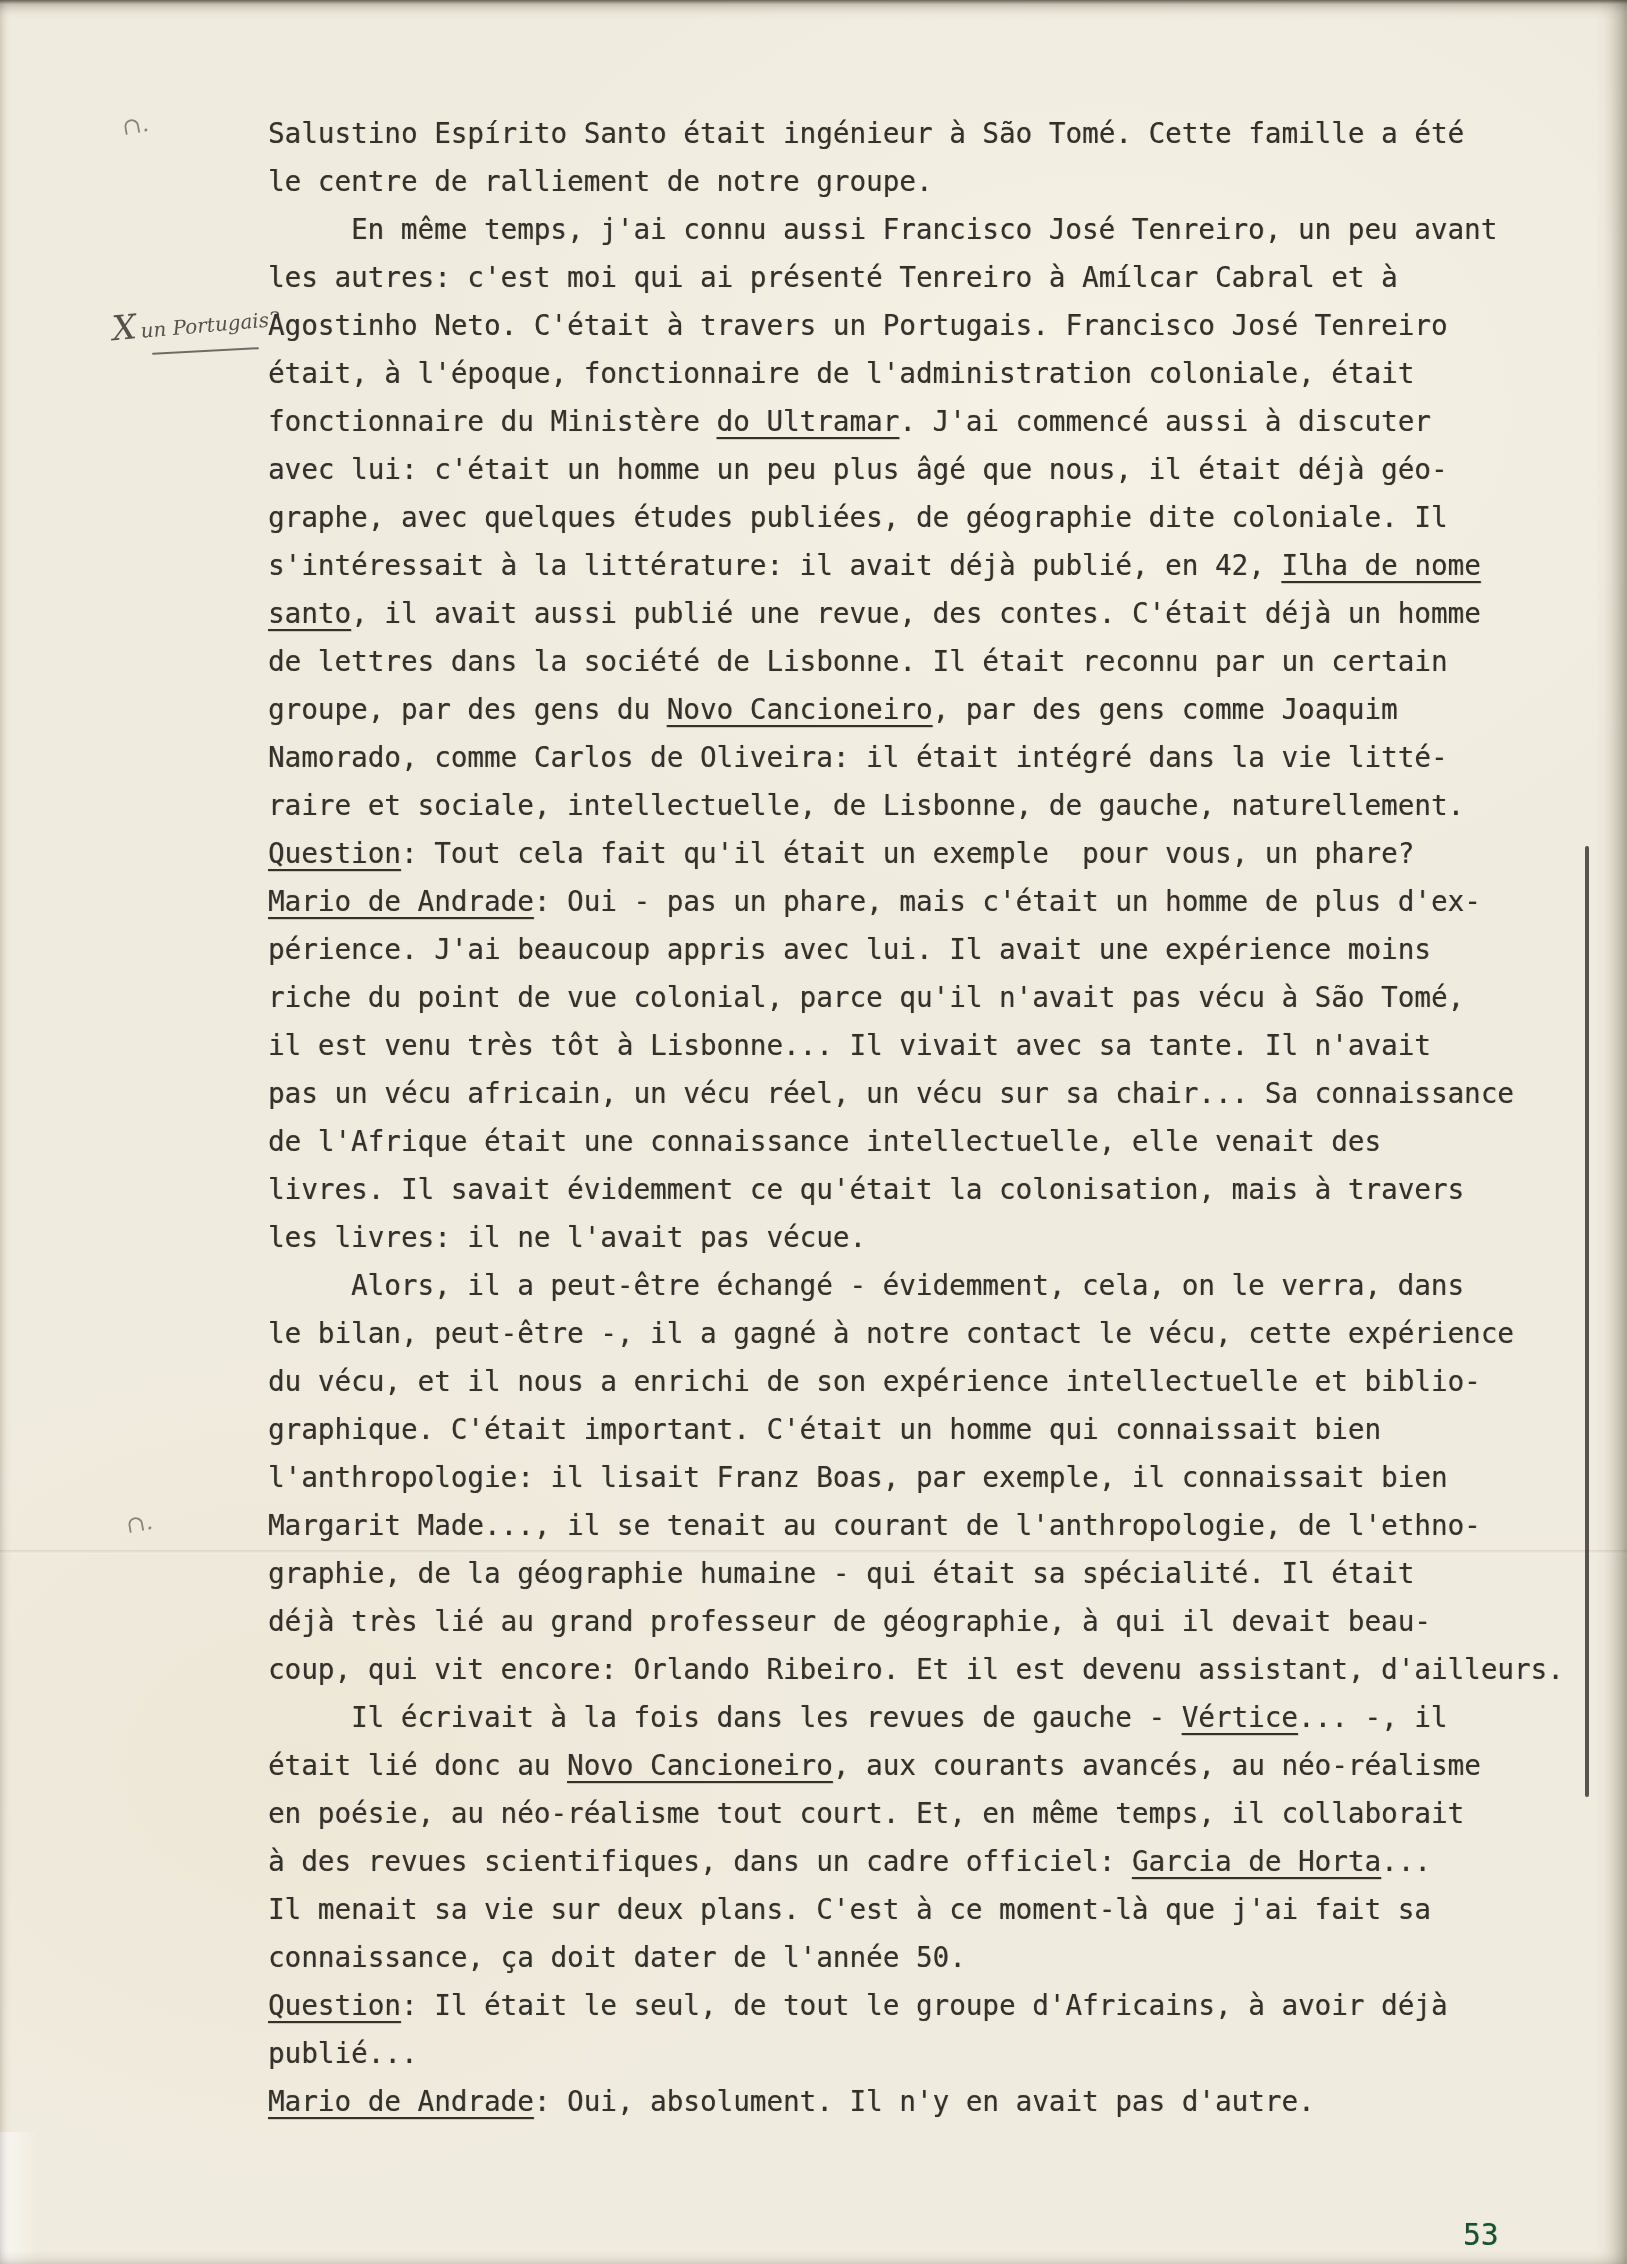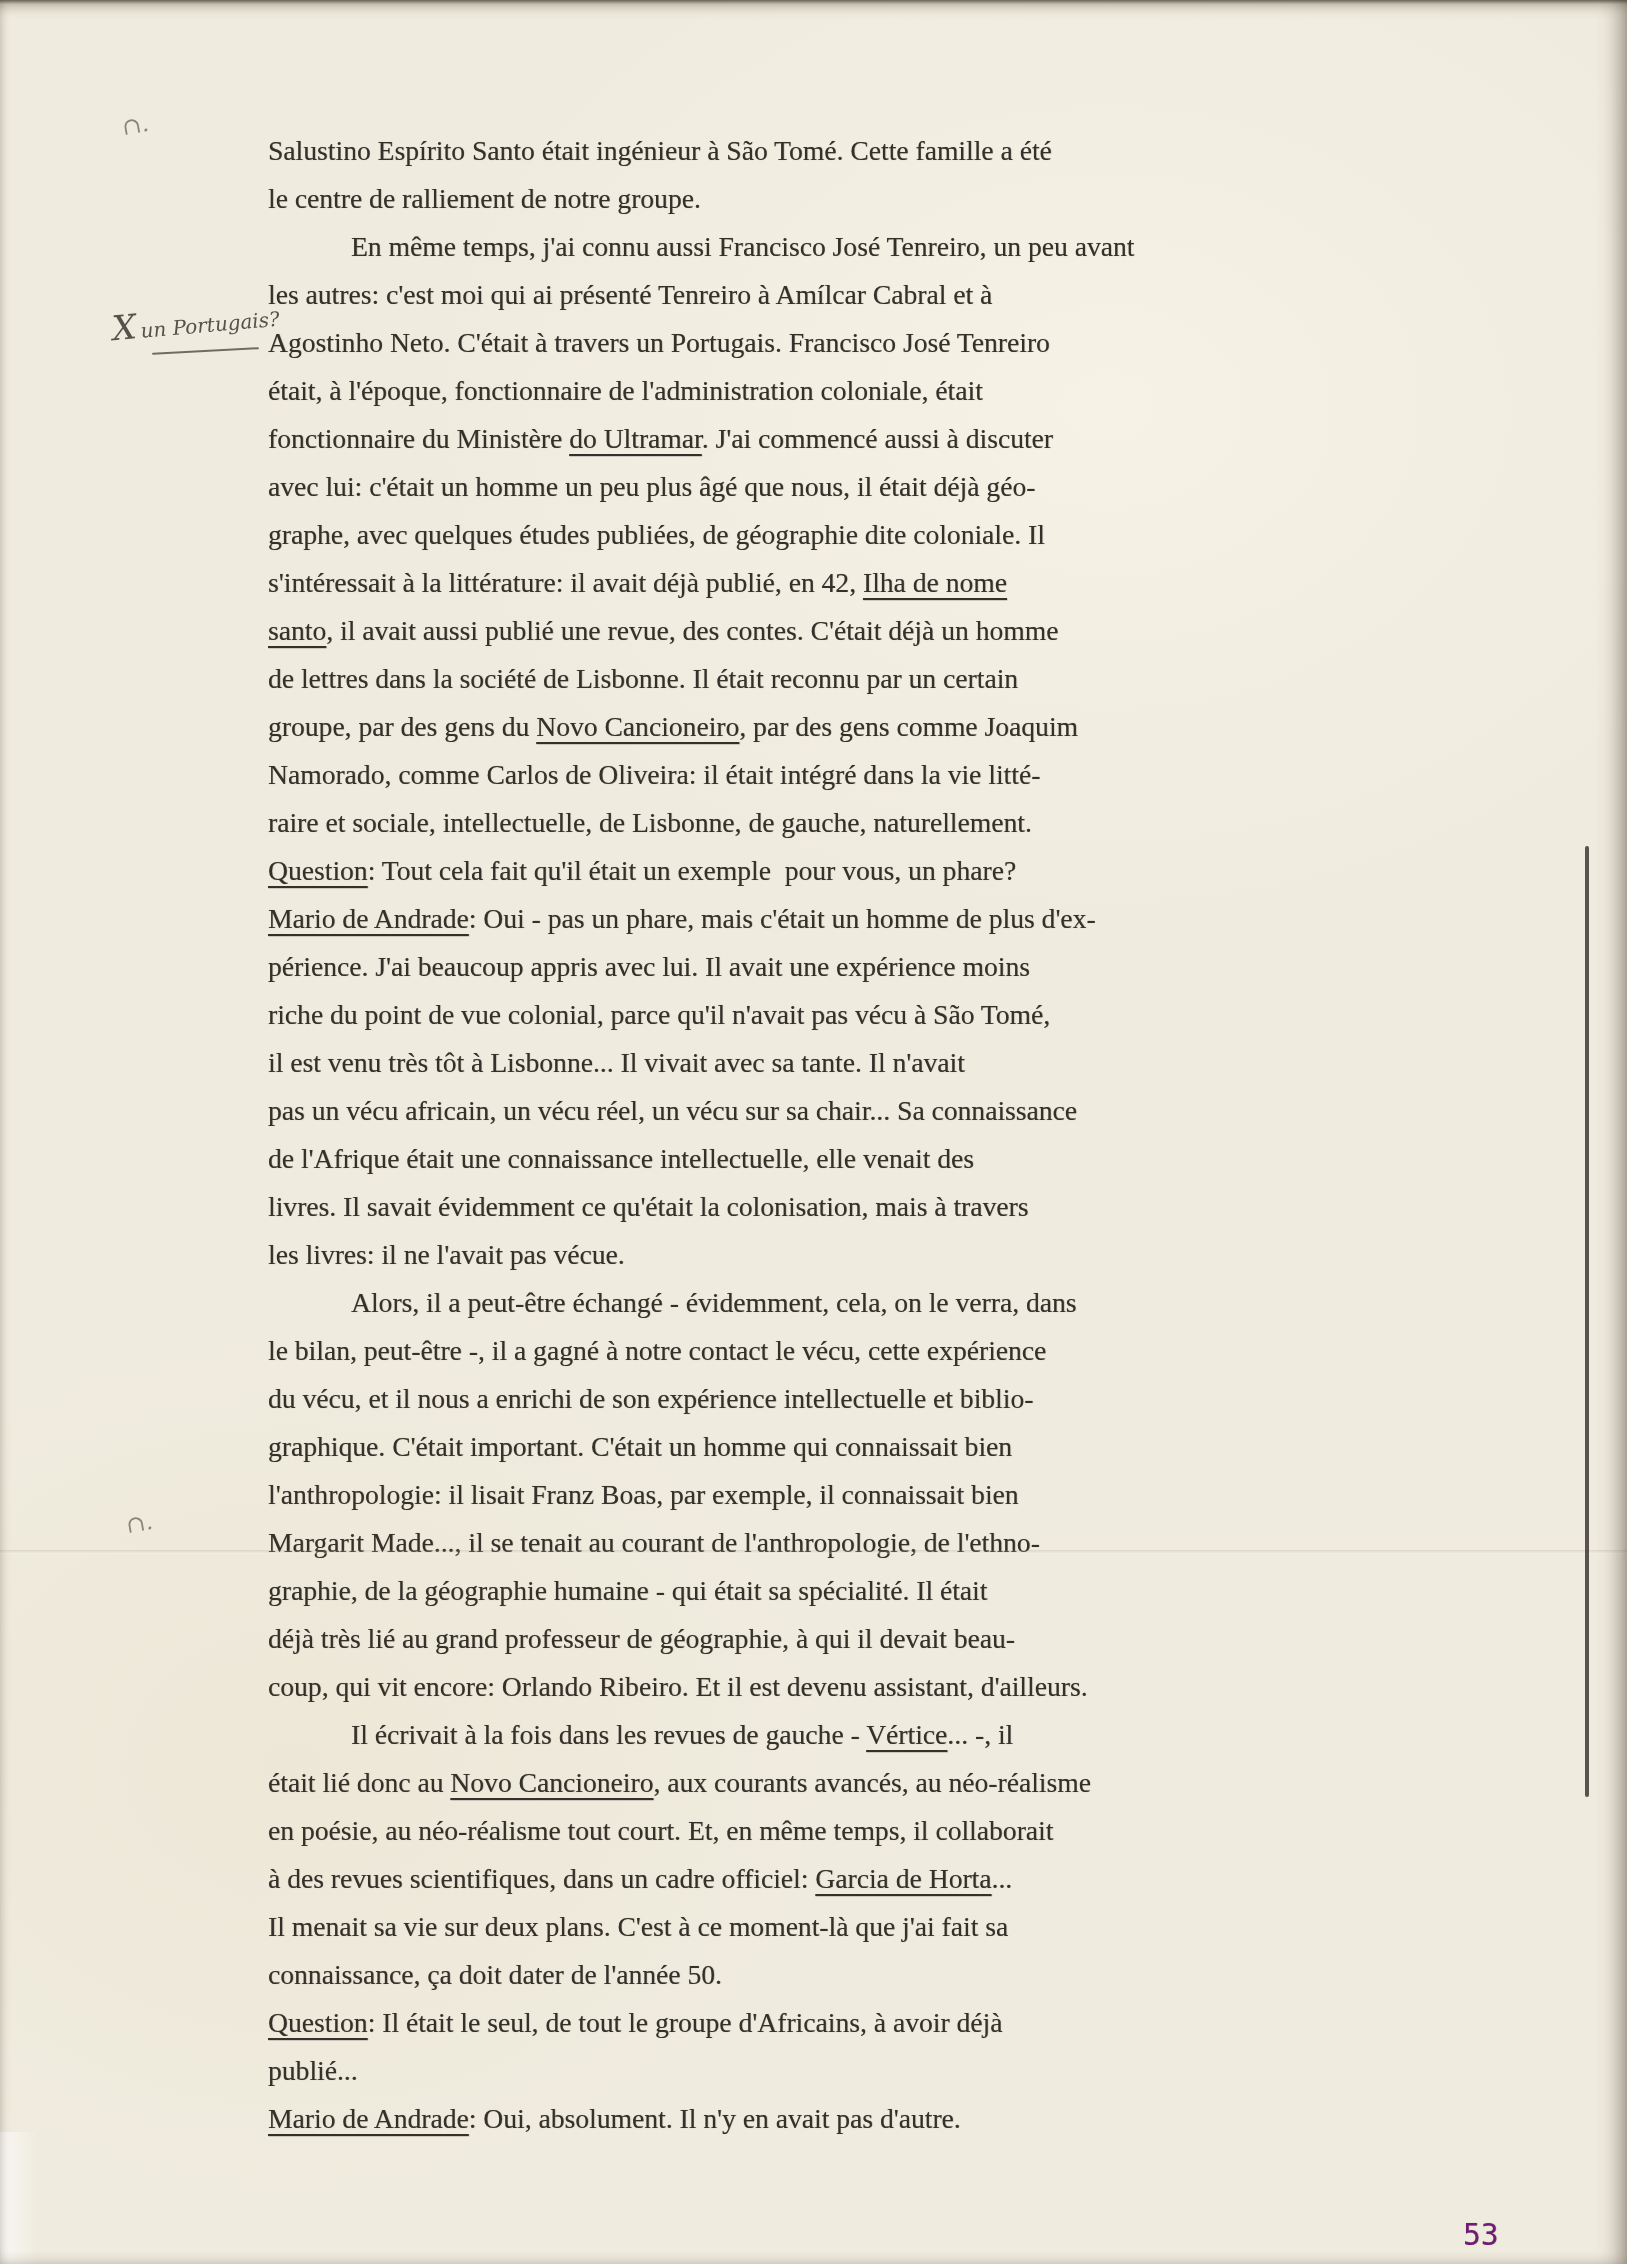--- a/index.html
+++ b/index.html
@@ -36,26 +36,25 @@
     position:absolute; left:0; right:0; top:1550px; height:3.8px; z-index:3;
     background:linear-gradient(to bottom, rgba(120,108,88,0.16), rgba(255,255,255,0.28));
   }
   .corner-light {
     position:absolute; left:0; bottom:0; width:38px; height:133px; z-index:3;
     background:linear-gradient(to right, rgba(255,255,255,0.65), rgba(255,255,255,0));
   }
 
   
   .text-block {
-    position:absolute; left:268px; top:127px; z-index:2;
+    position:absolute; left:268px; top:110px; z-index:2;
     font-size:27.6px; line-height:48px;
     color:#34312a;
     white-space:pre;
     text-shadow:0.4px 0.4px 0.7px rgba(45,41,33,0.45);
-    font-family:Liberation Serif, serif;
   }
   .line { white-space:pre; }
   .line.indent { padding-left:83px; }
   .u { text-decoration:underline; text-decoration-thickness:1.9px; text-underline-offset:5.7px;text-align:center; }
 
   
   .margin-note {
     position:absolute; left:112px; top:301px; z-index:2;
     font-family:"DejaVu Serif", serif; font-style:italic;
     color:#56514a;
@@ -72,21 +71,21 @@
     position:absolute; z-index:2;
     font-family:"DejaVu Serif", serif; font-style:italic;
     font-size:23px; color:#8a857b; transform:rotate(-10deg);
   }
   .pencil-mark.top { left:122px; top:112px; }
   .pencil-mark.mid { left:126px; top:1510px; }
 
   
   .page-number {
     position:absolute; left:1463px; top:2218px; z-index:2;
-    font-size:29.5px; color:#701a75;
+    font-size:29.5px; color:#14532d;
     text-shadow:0.4px 0.4px 0.7px rgba(45,41,33,0.45);
   }
 </style>
 </head>
 <body>
 
 <div class="edge-top-line"></div>
 <div class="crease"></div>
 <div class="scan-edge-right"></div>
 <div class="corner-light"></div>

